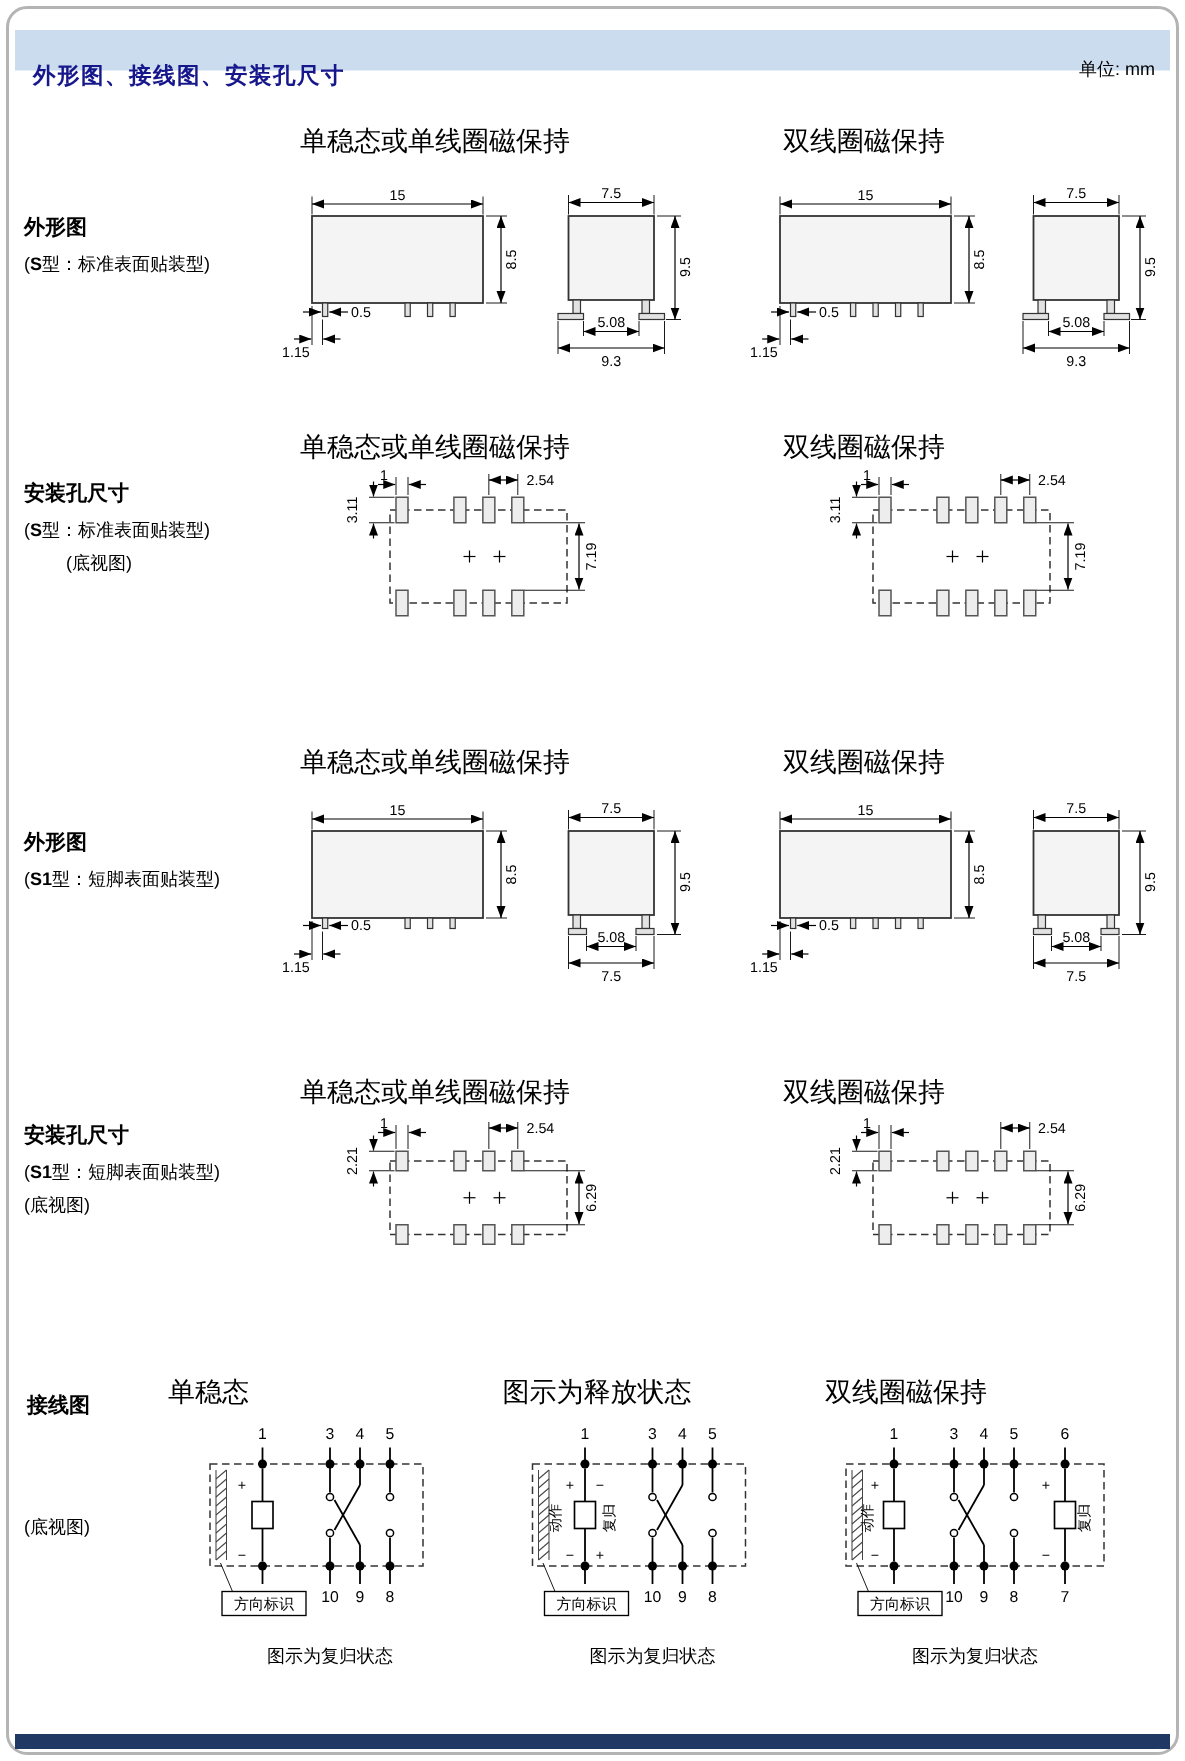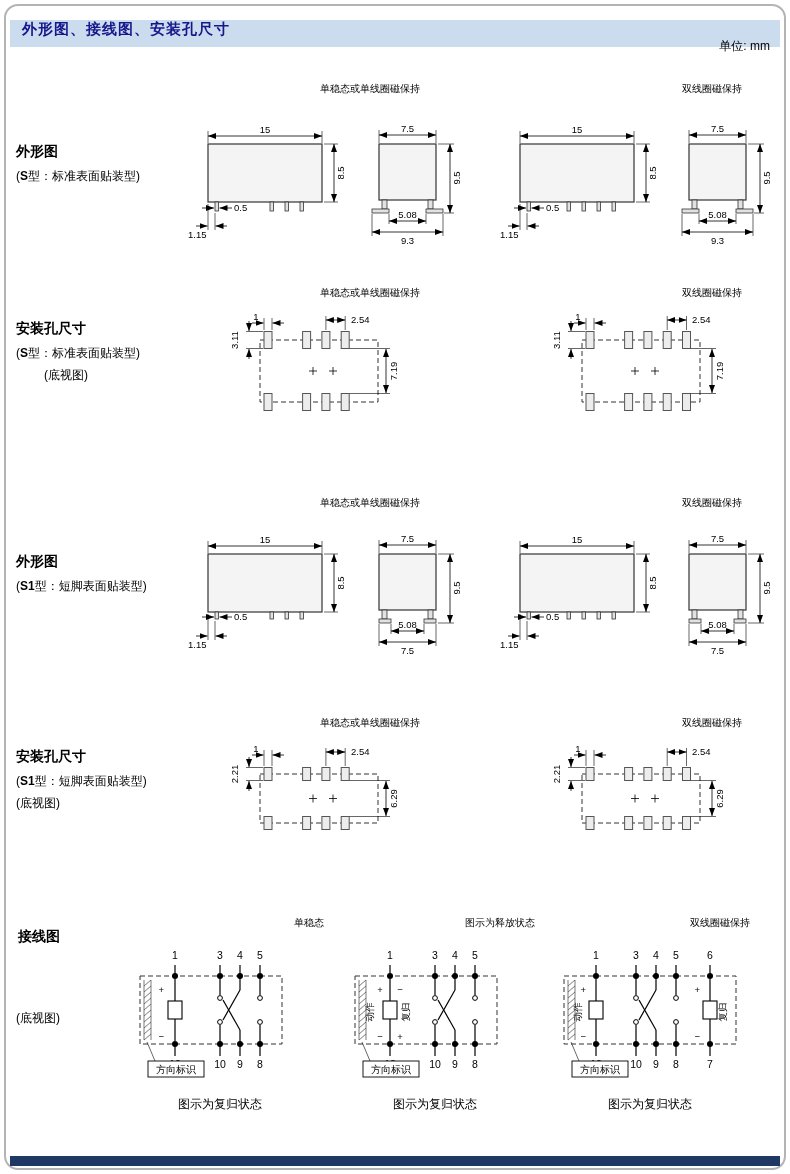--- a/index.html
+++ b/index.html
@@ -1,24 +1,24 @@
 <!DOCTYPE html>
 <html><head>
 <meta charset="utf-8">
 <style>
   *{margin:0;padding:0;box-sizing:border-box}
   html,body{background:#fff}
   body{width:790px;height:1174px;position:relative;font-family:"Liberation Sans","DejaVu Sans",sans-serif;color:#000}
   .page{position:absolute;inset:0;background:#fff}
   .frame{position:absolute;left:4px;top:4px;right:4px;bottom:4px;border:2px solid #b4b4b4;border-radius:14px}
   .hdrbar{position:absolute;left:10px;top:20px;right:10px;height:27px;background:#ccdcef}
-  .title{position:absolute;left:12px;top:0;font-size:15px;font-weight:bold;color:#17178c;letter-spacing:1px}
+  .title{position:absolute;left:12px;top:21px;font-size:15px;font-weight:bold;color:#17178c;letter-spacing:1px}
   .unit{position:absolute;right:20px;top:38px;font-size:12px}
   .unit .unitv{font-weight:normal}
-  .colhdr{position:absolute;font-size:10px;text-align:right}
+  .colhdr{position:absolute;font-size:18px;text-align:left}
   .sidelabel{position:absolute;font-size:14px;font-weight:bold}
   .sidesub{position:absolute;font-size:12px}
   .sidesub .bcode{font-weight:bold}
   .caption{position:absolute;font-size:12px;text-align:center}
   .footbar{position:absolute;left:10px;right:10px;bottom:8px;height:10px;background:#1f3864}
   svg.draw{position:absolute;overflow:visible}
   svg text{font-family:"Liberation Sans","DejaVu Sans",sans-serif;font-size:9.5px;fill:#000}
   svg text.pnum{font-size:10.5px}
   svg text.cn{font-size:9.5px}
   svg text.boxlbl{font-size:10px}
@@ -551,21 +551,21 @@
       <text transform="translate(20,32) rotate(-90)" text-anchor="middle">2.21</text>
     </g>
     <g>
       <line class="ext" x1="150.8" y1="38.5" x2="176" y2="38.5"></line>
         <line class="ext" x1="150.8" y1="74.5" x2="176" y2="74.5"></line>
       <line class="dim" x1="172" y1="39" x2="172" y2="74"></line>
       <text transform="translate(183,56.5) rotate(-90)" text-anchor="middle">6.29</text>
     </g>
   </svg>
 
-  <div class="colhdr" style="left:124px;top:916px;width:200px">单稳态</div>
+  <div class="colhdr" style="left:112px;top:916px;width:200px">单稳态</div>
   <div class="colhdr" style="left:335px;top:916px;width:200px">图示为释放状态</div>
   <div class="colhdr" style="left:550px;top:916px;width:200px">双线圈磁保持</div>
 
   <div class="sidelabel" style="left:18px;top:928px">接线图</div>
   <div class="sidesub" style="left:16px;top:1010px">(底视图)</div>
 
   <svg class="draw" style="left:120px;top:940px" width="200" height="160" viewBox="0 0 200 160">
     <rect class="dsh" x="20" y="36" width="142" height="68"></rect>
     <g class="hl">
       <line x1="24" y1="40" x2="24" y2="100"></line>

